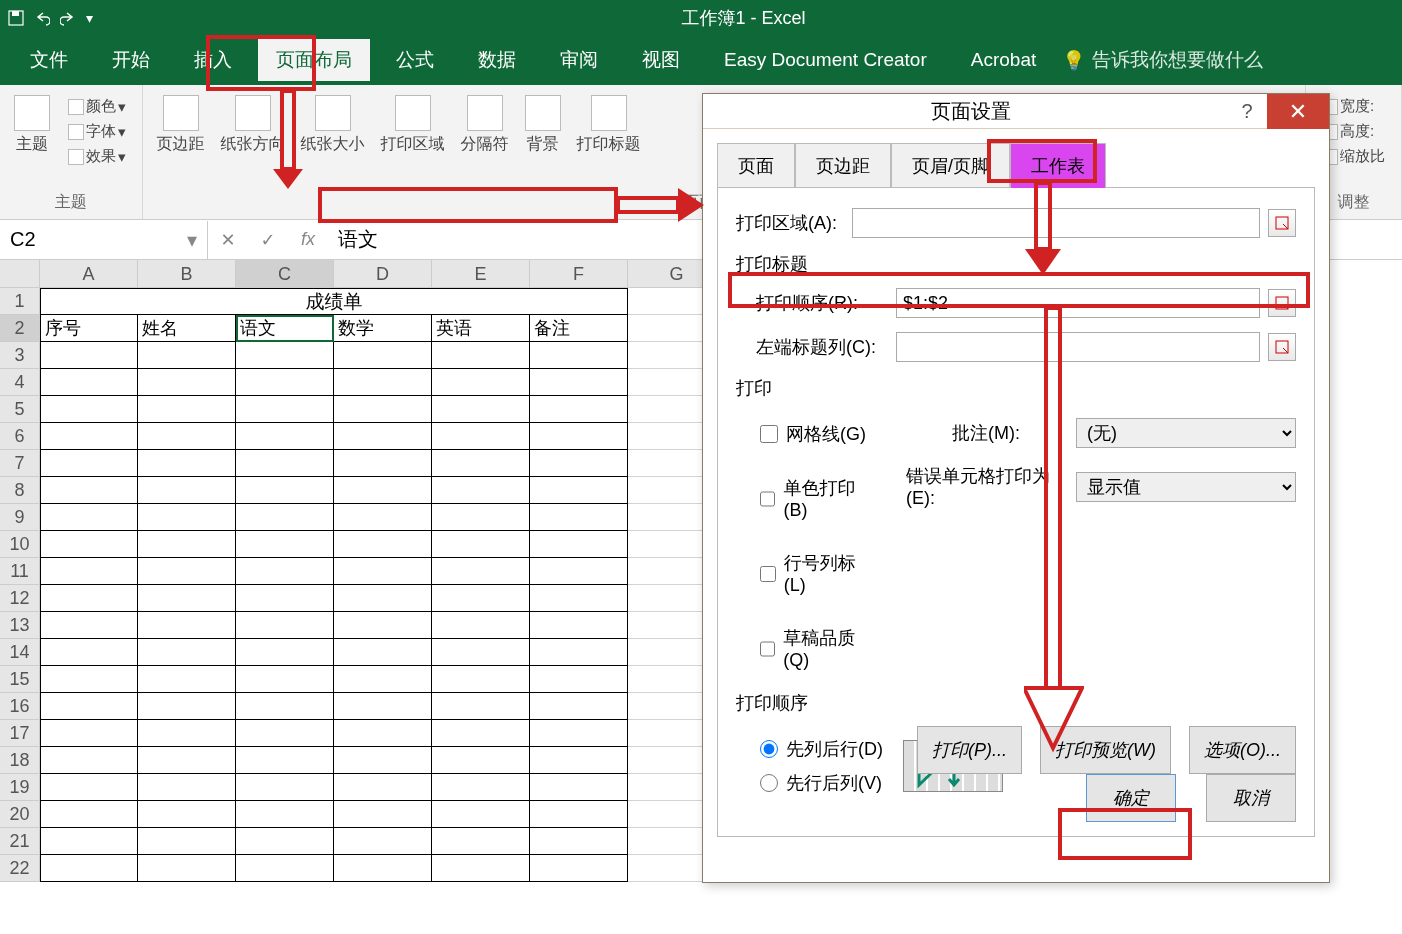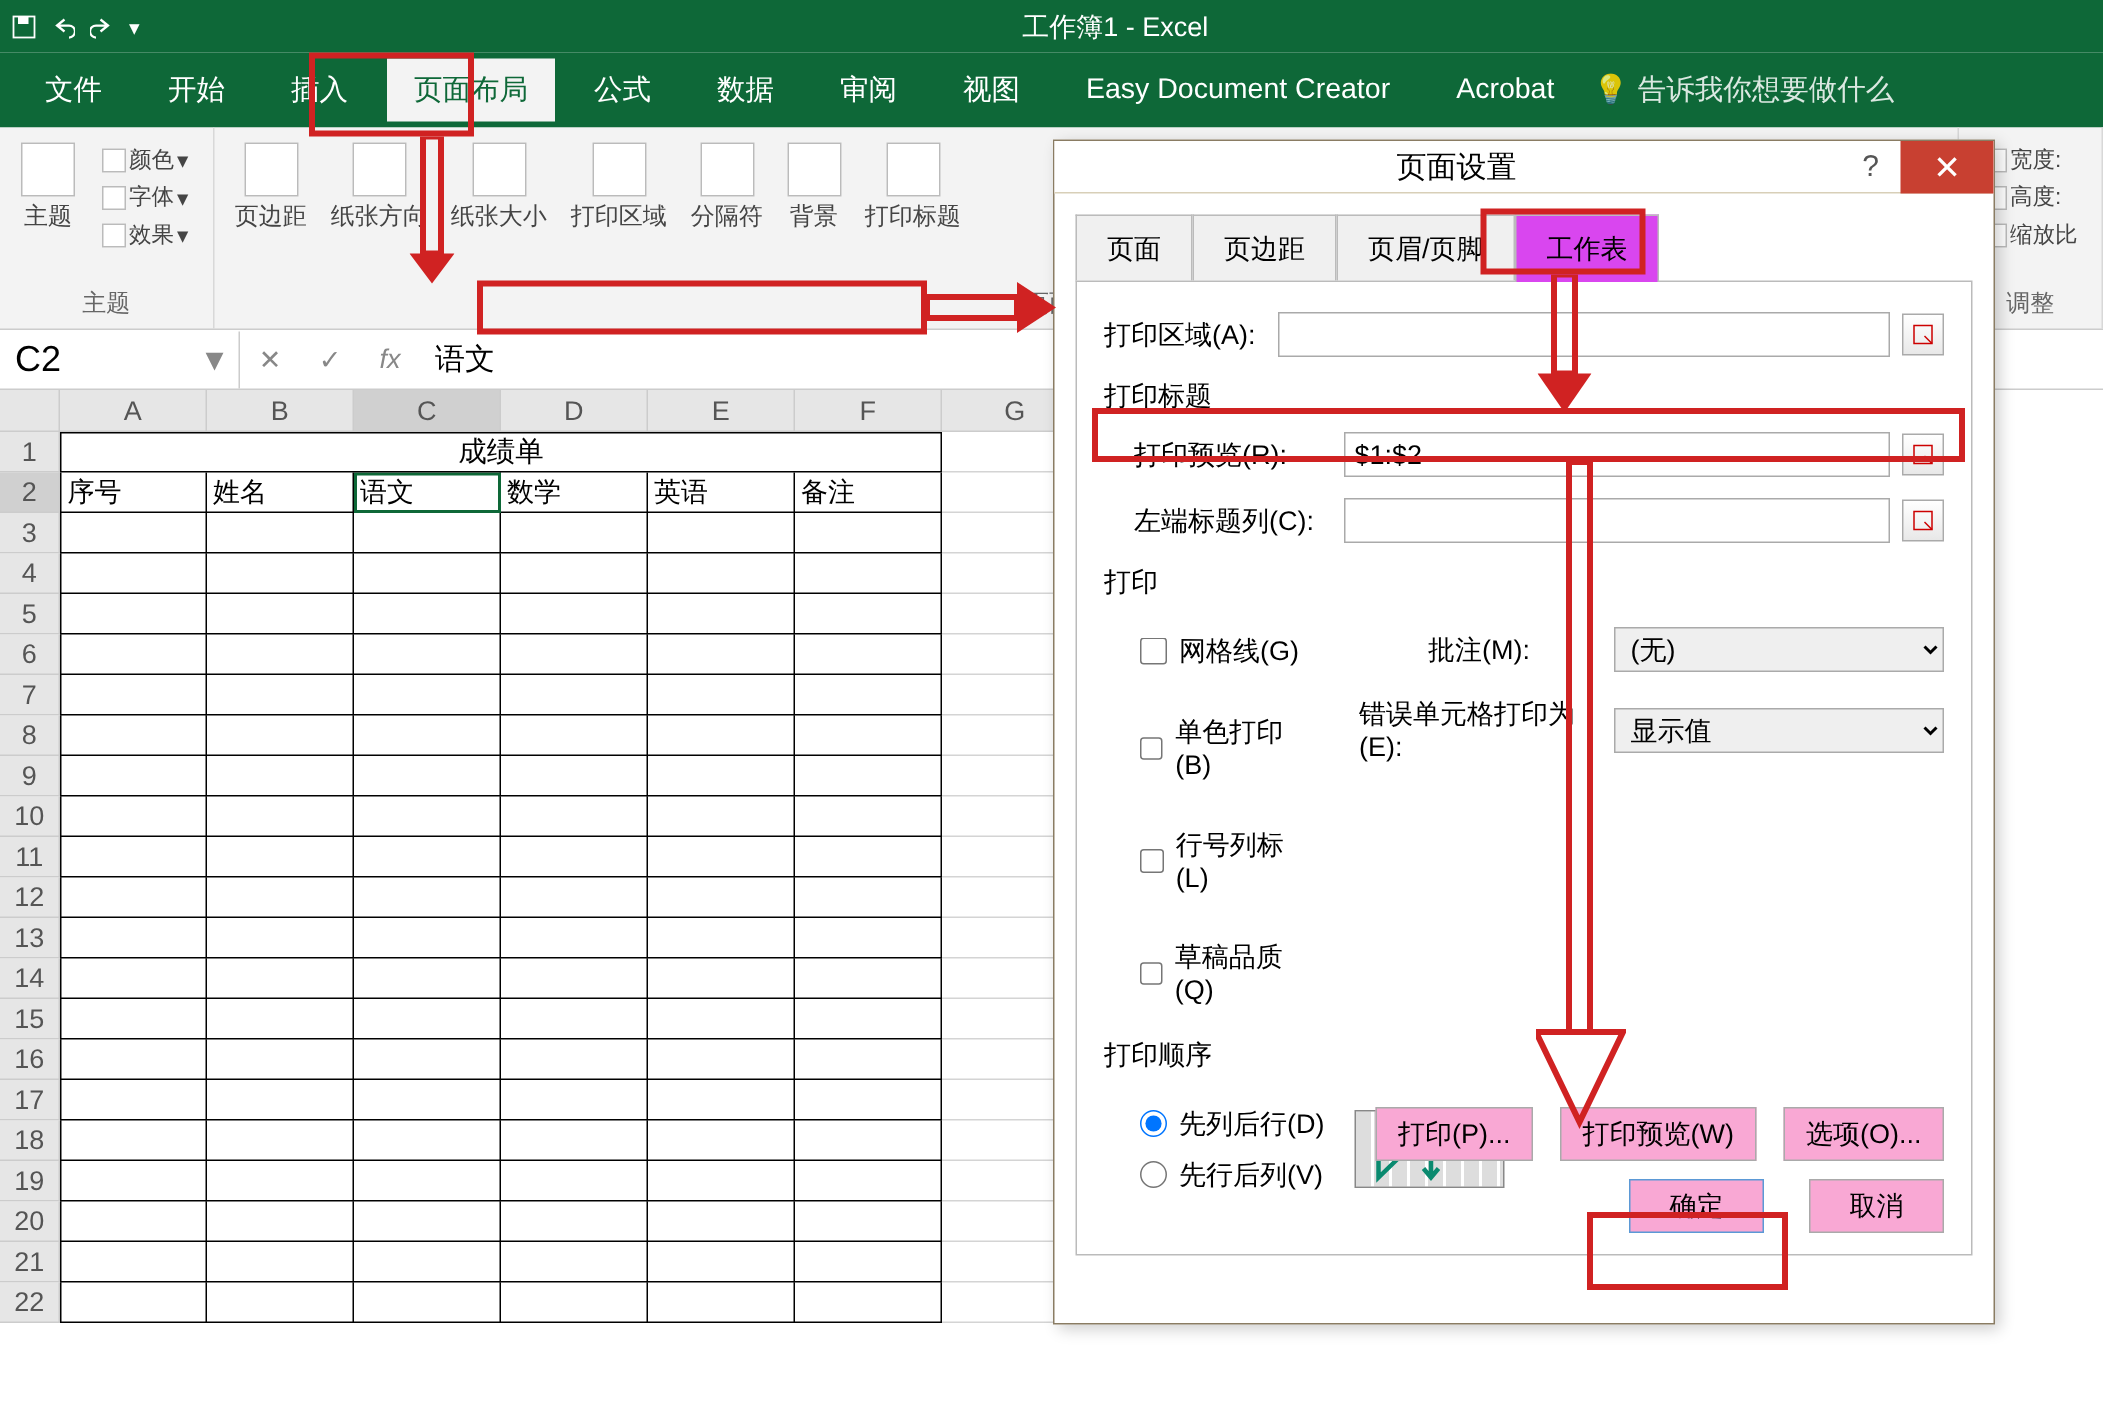--- a/index.html
+++ b/index.html
@@ -23,21 +23,21 @@
 .ribbon-group-title { text-align: center; font-size: 16px; color: #666; padding: 4px 0; }
 .ribbon-row { display: flex; gap: 4px; align-items: flex-start; }
 .ribbon-btn { display: flex; flex-direction: column; align-items: center; gap: 3px; padding: 4px 6px; cursor: pointer; font-size: 16px; color: #444; }
 .ribbon-btn-icon { width: 36px; height: 36px; border: 1px solid #bbb; background: #fff; }
 .ribbon-sub { display: flex; flex-direction: column; gap: 2px; font-size: 15px; color: #444; padding: 4px; }
 .ribbon-sub-item { display: flex; align-items: center; gap: 2px; padding: 2px 4px; cursor: pointer; }
 .mini-icon { width: 16px; height: 16px; border: 1px solid #bbb; background: #fff; display: inline-block; }
 
 
 .formula-bar { height: 40px; background: #fff; border-bottom: 1px solid #ccc; display: flex; align-items: center; }
-.namebox { width: 160px; height: 38px; border-right: 1px solid #ccc; padding: 0 10px; display: flex; align-items: center; font-size: 24px; }
+.namebox { width: 208px; height: 38px; border-right: 1px solid #ccc; padding: 0 10px; display: flex; align-items: center; font-size: 20px; }
 .namebox-dd { margin-left: auto; color: #888; }
 .fb-btn { width: 40px; text-align: center; color: #888; font-size: 18px; }
 .fb-input { flex: 1; padding: 0 10px; font-size: 20px; }
 
 
 .sheet { position: relative; background: #fff; }
 .sheet-hdr-corner { position: absolute; left: 0; top: 0; width: 40px; height: 28px; background: #e6e6e6; border-right: 1px solid #ccc; border-bottom: 1px solid #ccc; }
 .col-hdrs { position: absolute; left: 40px; top: 0; display: flex; }
 .col-hdr { width: 98px; height: 28px; background: #e6e6e6; border-right: 1px solid #ccc; border-bottom: 1px solid #ccc; text-align: center; line-height: 28px; font-size: 18px; color: #555; }
 .row-hdrs { position: absolute; left: 0; top: 28px; }
@@ -66,21 +66,21 @@
 .dlg-input { flex: 1; height: 30px; border: 1px solid #aaa; padding: 0 6px; font-size: 18px; }
 .range-btn { width: 28px; height: 28px; border: 1px solid #aaa; background: linear-gradient(#fff,#e8e8e8); display: flex; align-items: center; justify-content: center; cursor: pointer; margin-left: -2px; }
 .dlg-section-title { font-size: 18px; margin: 10px 0 12px; }
 .dlg-check { display: flex; align-items: center; gap: 8px; font-size: 18px; margin: 10px 0; padding-left: 24px; }
 .dlg-check input { width: 18px; height: 18px; }
 .dlg-radio { display: flex; align-items: center; gap: 8px; font-size: 18px; margin: 10px 0; padding-left: 24px; }
 .dlg-radio input { width: 18px; height: 18px; }
 .dlg-select { height: 30px; border: 1px solid #aaa; padding: 0 6px; font-size: 18px; min-width: 220px; }
 .dlg-btnrow { position: absolute; right: 18px; bottom: 62px; display: flex; gap: 18px; }
 .dlg-okrow { position: absolute; right: 18px; bottom: 14px; display: flex; gap: 30px; }
-.dlg-btn { min-width: 90px; height: 36px; border: 1px solid #aaa; background: #f9a8d4; cursor: pointer; font-size: 18px; padding: 0 14px; }
+.dlg-btn { min-width: 90px; height: 48px; border: 1px solid #aaa; background: #e5e5e5; cursor: pointer; font-size: 18px; padding: 0 14px; font-style: italic; }
 .dlg-btn.primary { border: 1px solid #5b99d6; }
 .order-illust { width: 100px; height: 52px; border: 1px solid #888; display: inline-block; margin-left: 20px; background: repeating-linear-gradient(90deg,#ddd 0,#ddd 10px,#fff 10px,#fff 12px); position: relative; }
 
 
 .ann { position: absolute; border: 4px solid #d02222; pointer-events: none; z-index: 50; }
 .arrow { position: absolute; z-index: 49; }
 .arrow svg { display: block; }
 
 .indent { padding-left: 20px; }
 .flex2col { display: flex; gap: 40px; }
@@ -478,21 +478,21 @@
             <rect x="1" y="1" width="12" height="12" fill="none" stroke="#c00"></rect>
             <path d="M8 8 L13 13" stroke="#c00"></path>
           </svg>
         </div>
     </div>
 
     <div class="dlg-section-title">打印标题</div>
 
     <div class="indent">
       <div class="dlg-row">
-        <span class="dlg-label">打印预览(R):</span>
+        <span class="dlg-label">打印顺序(R):</span>
         <input class="dlg-input" value="$1:$2" style="">
         <div class="range-btn">
             <svg width="14" height="14">
               <rect x="1" y="1" width="12" height="12" fill="none" stroke="#c00"></rect>
               <path d="M8 8 L13 13" stroke="#c00"></path>
             </svg>
           </div>
       </div>
       <div class="dlg-row">
         <span class="dlg-label">左端标题列(C):</span>

